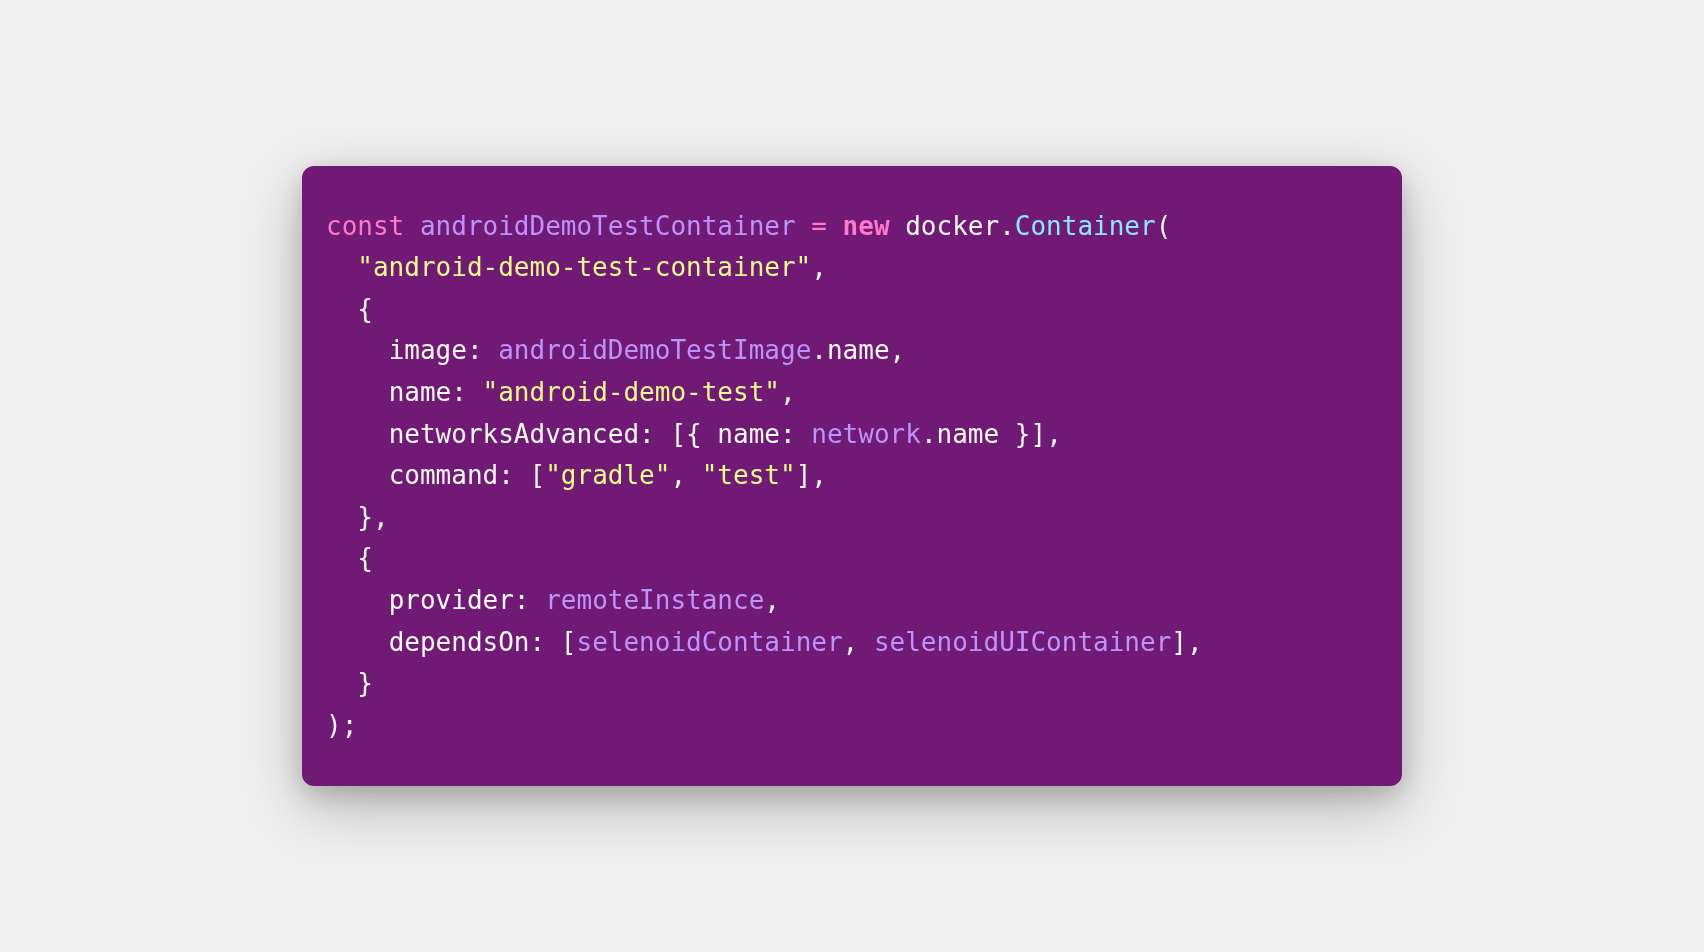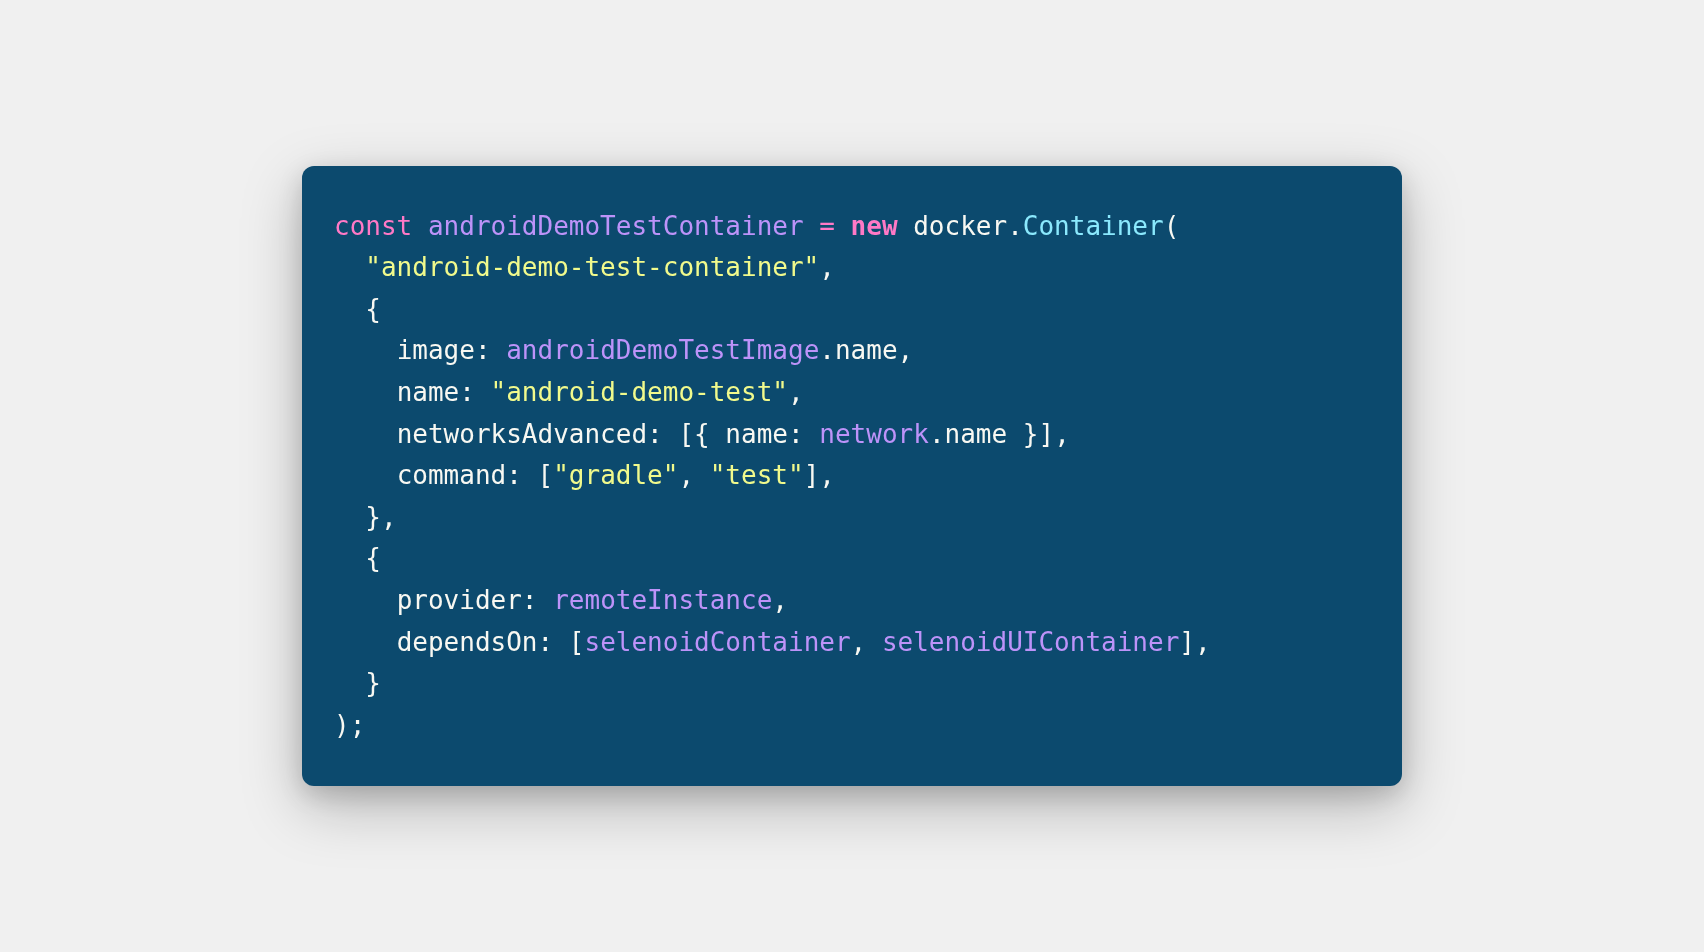--- a/index.html
+++ b/index.html
@@ -12,23 +12,23 @@
       background: #f0f0f0;
       display: flex;
       align-items: center;
       justify-content: center;
       min-height: 100vh;
       padding: 40px;
       font-family: 'SF Mono', Monaco, 'Cascadia Code', 'Roboto Mono', Consolas, 'Courier New', monospace;
     }
     
     .code-container {
-      background: #0c4a6e;
+      background: #701a75;
       border-radius: 12px;
-      padding: 40px 32px;
+      padding: 40px 24px;
       box-shadow: 0 20px 60px rgba(0, 0, 0, 0.25), 0 8px 24px rgba(0, 0, 0, 0.15);
       width: 100%;
       max-width: 1100px;
     }
     
     pre {
       font-family: 'SF Mono', Monaco, 'Cascadia Code', 'Roboto Mono', Consolas, 'Courier New', monospace;
       font-size: 26px;
       line-height: 1.6;
       white-space: pre;

